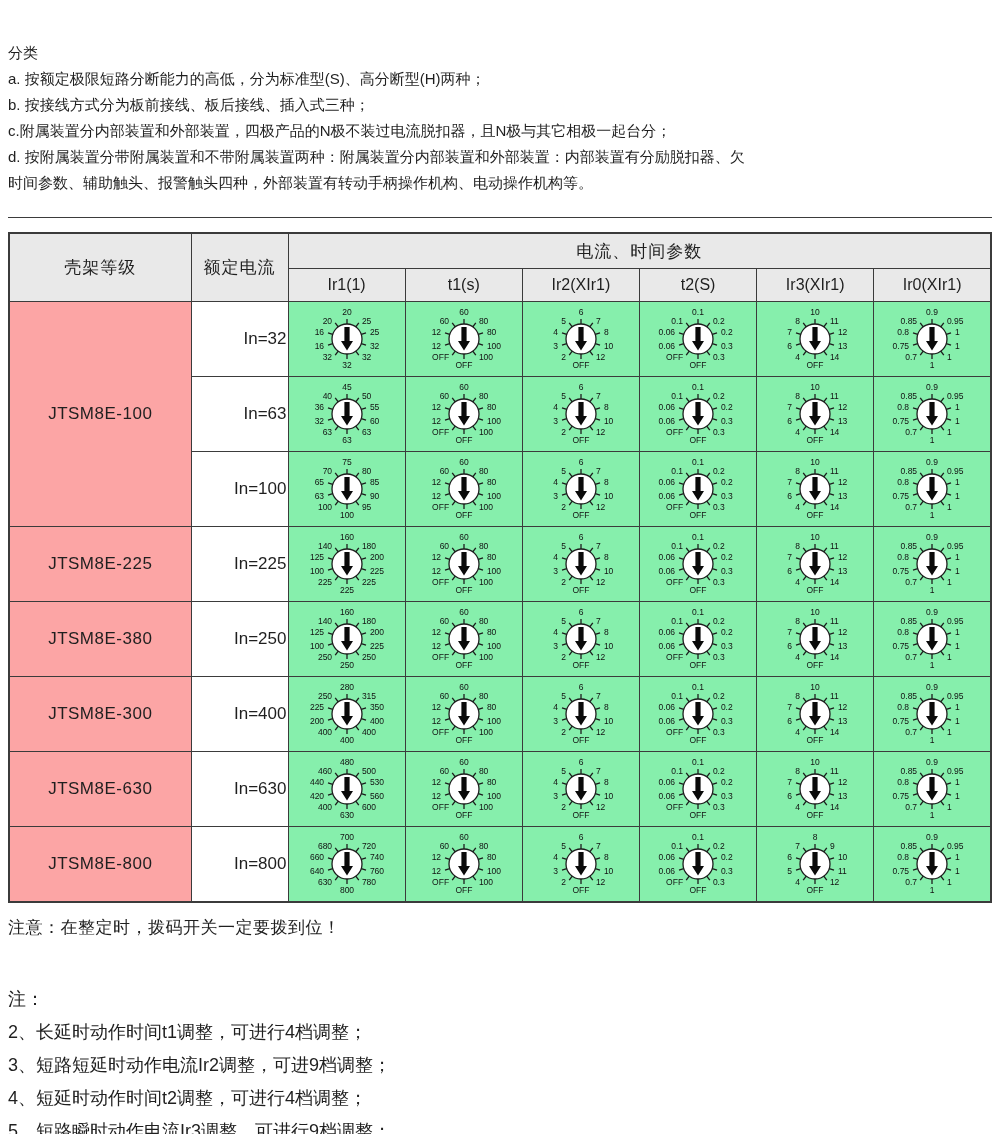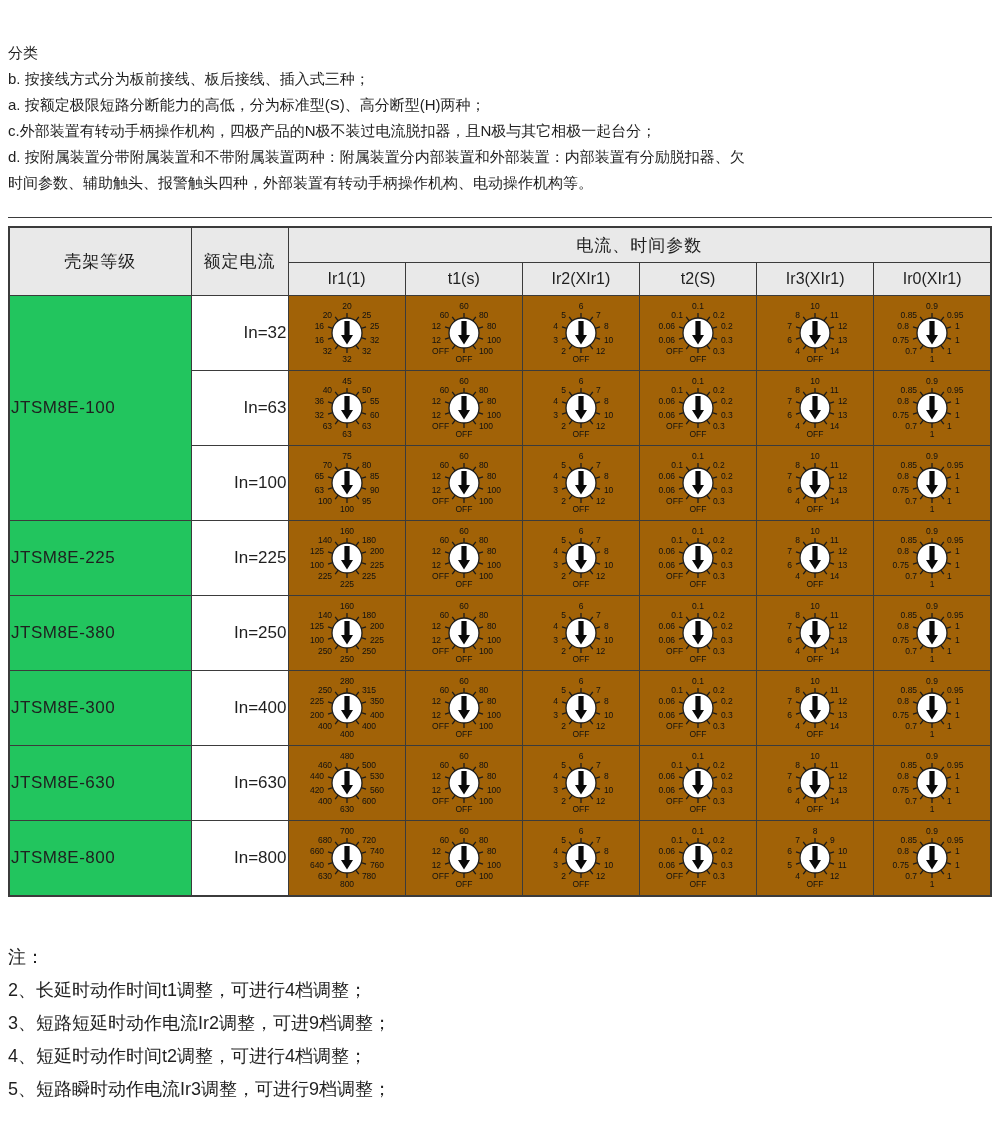--- a/index.html
+++ b/index.html
@@ -5,49 +5,49 @@
   html,body{margin:0;padding:0;background:#ffffff;}
   body{width:1000px;min-height:1134px;color:#1f1f1f;
        font-family:"Liberation Sans","DejaVu Sans",sans-serif;}
   .page{padding:12px 8px 0 8px;}
 
   
   .cls-title{font-size:15px;line-height:26px;margin-top:28px;}
   .cls-line{font-size:15px;line-height:26px;}
 
   
-  .table-wrap{margin-top:21px;width:984px;border-top:1px solid #3b3b3b;padding-top:8px;}
+  .table-wrap{margin-top:21px;width:984px;border-top:1px solid #3b3b3b;padding-top:14px;}
   table.param-table{border-collapse:collapse;table-layout:fixed;width:984px;
        border:2px solid #3b3b3b;}
   .param-table th,.param-table td{border:1px solid #3b3b3b;}
   .param-table thead th{background:#e9e9e9;font-weight:normal;}
   th.h1{font-size:17px;height:32px;letter-spacing:1px;}
   th.h2{font-size:16px;height:30px;letter-spacing:0;margin-left:48px;}
-  td.frame-cell{font-size:17px;background:#22c55e;letter-spacing:.5px;}
+  td.frame-cell{font-size:17px;text-align:center;background:#fca5a5;letter-spacing:.5px;}
   td.rated-cell{font-size:17px;text-align:right;background:#fff;}
-  td.dial-cell{height:73px;padding:0;text-align:right;vertical-align:middle;background:#a16207;}
+  td.dial-cell{height:73px;padding:0;text-align:right;vertical-align:middle;background:#86efac;}
   svg.dial{display:block;margin:0 auto;}
   svg.dial text{font-family:"Liberation Sans","DejaVu Sans",sans-serif;}
 
   
   .warning{margin-top:13px;font-size:17px;letter-spacing:.5px;}
   .notes{margin-top:44px;}
   .notes-title{font-size:18px;line-height:33px;}
   .note-line{font-size:18px;line-height:33px;}
 </style>
 </head>
 <body>
 
 <div class="page">
 
   <div class="classification">
     <div class="cls-title">分类</div>
+    <div class="cls-line">a. 按额定极限短路分断能力的高低，分为标准型(S)、高分断型(H)两种；</div>
     <div class="cls-line">b. 按接线方式分为板前接线、板后接线、插入式三种；</div>
-    <div class="cls-line">a. 按额定极限短路分断能力的高低，分为标准型(S)、高分断型(H)两种；</div>
-    <div class="cls-line">c.外部装置有转动手柄操作机构，四极产品的N极不装过电流脱扣器，且N极与其它相极一起台分；</div>
+    <div class="cls-line">c.附属装置分内部装置和外部装置，四极产品的N极不装过电流脱扣器，且N极与其它相极一起台分；</div>
     <div class="cls-line">d. 按附属装置分带附属装置和不带附属装置两种：附属装置分内部装置和外部装置：内部装置有分励脱扣器、欠</div>
     <div class="cls-line">时间参数、辅助触头、报警触头四种，外部装置有转动手柄操作机构、电动操作机构等。</div>
   </div>
 
   <div class="table-wrap">
     <table class="param-table">
       <colgroup>
         <col style="width:182px">
           <col style="width:97px">
         <col>
@@ -1348,20 +1348,21 @@
                 <line x1="48.2" y1="24.9" x2="45.2" y2="20.8" stroke="#1c1c1c" stroke-width="1.3"></line>
                 <text x="42.1" y="22.2" text-anchor="end" font-size="8.5" fill="#111">0.85</text>
                 <path d="M 54.4 25 h 5.2 v 14 h 3.4 l -6 9.5 -6 -9.5 h 3.4 z" fill="#0a0a0a"></path>
               </svg>
             </td>
           </tr>
         </tbody>
     </table>
   </div>
 
+  <div class="warning">注意：在整定时，拨码开关一定要拨到位！</div>
 
   <div class="notes">
     <div class="notes-title">注：</div>
     <div class="note-line">2、长延时动作时间t1调整，可进行4档调整；</div>
     <div class="note-line">3、短路短延时动作电流Ir2调整，可进9档调整；</div>
     <div class="note-line">4、短延时动作时间t2调整，可进行4档调整；</div>
     <div class="note-line">5、短路瞬时动作电流Ir3调整，可进行9档调整；</div>
 
   </div>
 

